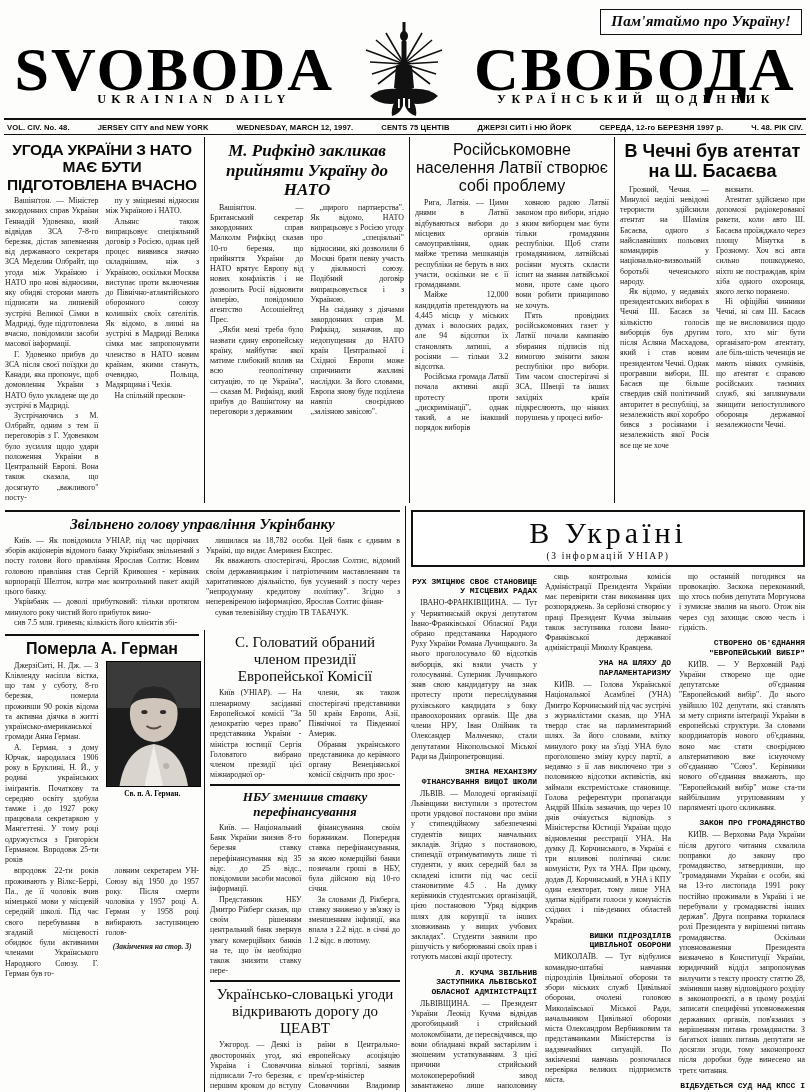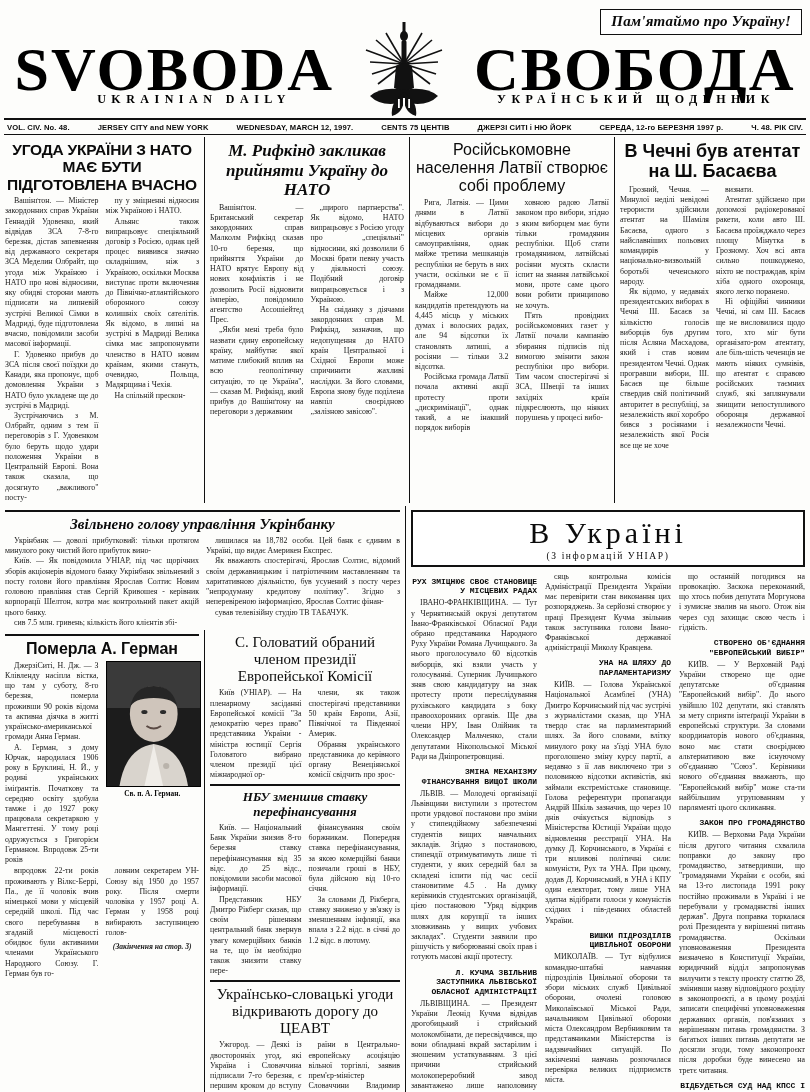--- a/index.html
+++ b/index.html
@@ -219,21 +219,21 @@
 
   <div class="content">
     <div class="band" style="margin-top:2px;">
 
       <div class="col" style="flex:0 0 194px;">
         <div class="hl-serif-b">УГОДА УКРАЇНИ З НАТО МАЄ БУТИ ПІДГОТОВЛЕНА ВЧАСНО</div>
         <div class="body2">
           <div class="txt">
             <p>Вашінґтон. — Міністер закордонних справ України Геннадій Удовенко, який відвідав ЗСА 7-8-го березня, дістав запевнення від державного секретаря ЗСА Меделин Олбрайт, що угода між Україною і НАТО про нові відносини, яку обидві сторони мають підписати на липневій зустрічі Великої Сімки в Мадриді, буде підготовлена вчасно, повідомили засоби масової інформації.</p>
             <p>Г. Удовенко прибув до ЗСА після своєї поїздки до Канади, яка пропонує, щоб домовлення України з НАТО було укладене ще до зустрічі в Мадриді.</p>
-            <p>Зустрічаючись з М. Олбрайт, одним з тем її переговорів з Г. Удовенком було беруть щодо удари положення України в Центральній Европі. Вона також сказала, що досягнуто „важливого" посту-</p>
+            <p>Зустрічаючись з М. Олбрайт, одним з тем її переговорів з Г. Удовенком було зусилля щодо удари положення України в Центральній Европі. Вона також сказала, що досягнуто „важливого" посту-</p>
           </div>
           <div class="txt">
             <p>пу у зміцненні відносин між Україною і НАТО.</p>
             <p>Альянс також випрацьовує спеціяльний договір з Росією, однак цей процес виявився значно складнішим, ніж з Україною, оскільки Москва виступає проти включення до Північно-атлантійського оборонного союзу колишніх своїх сателітів. Як відомо, в липні на зустрічі в Мадриді Велика сімка має запропонувати членство в НАТО новим країнам, якими стануть, очевидно, Польща, Мадярщина і Чехія.</p>
             <p>На спільній прескон-</p>
           </div>
         </div>
       </div>
 
       <div class="vline"></div>
@@ -301,22 +301,22 @@
               </div>
             </div>
           </div>
         </div>
 
         <div class="hrule"></div>
         <div>
           <div class="hl-ital" style="font-size:15px;">Звільнено голову управління Укрінбанку</div>
           <div class="body2">
             <div class="txt">
+              <p>Київ. — Як повідомила УНІАР, під час щорічних зборів акціонерів відомого банку Укрінбанк звільнений з посту голови його правління Ярослав Солтис Новим головою правління став Сергій Кривошея - керівник корпорації Шелтон, котра має контрольний пакет акцій цього банку.</p>
               <p>Укрінбанк — доволі прибутковий: тільки протягом минулого року чистий його прибуток вино-</p>
-              <p>Київ. — Як повідомила УНІАР, під час щорічних зборів акціонерів відомого банку Укрінбанк звільнений з посту голови його правління Ярослав Солтис Новим головою правління став Сергій Кривошея - керівник корпорації Шелтон, котра має контрольний пакет акцій цього банку.</p>
               <p>сив 7.5 млн. гривень; кількість його клієнтів збі-</p>
             </div>
             <div class="txt">
               <p>лишилася на 18,782 особи. Цей банк є єдиним в Україні, що видає Америкен Експрес.</p>
               <p>Як вважають спостерігачі, Ярослав Солтис, відомий своїм державницьким і патріотичним наставленням та харитативною діяльністю, був усунений з посту через "непродуману кредитову політику". Згідно з неперевіреною інформацією, Ярослав Солтис фінан-</p>
               <p>сував телевізійну студію ТВ ТАБАЧУК.</p>
             </div>
           </div>
         </div>
 

